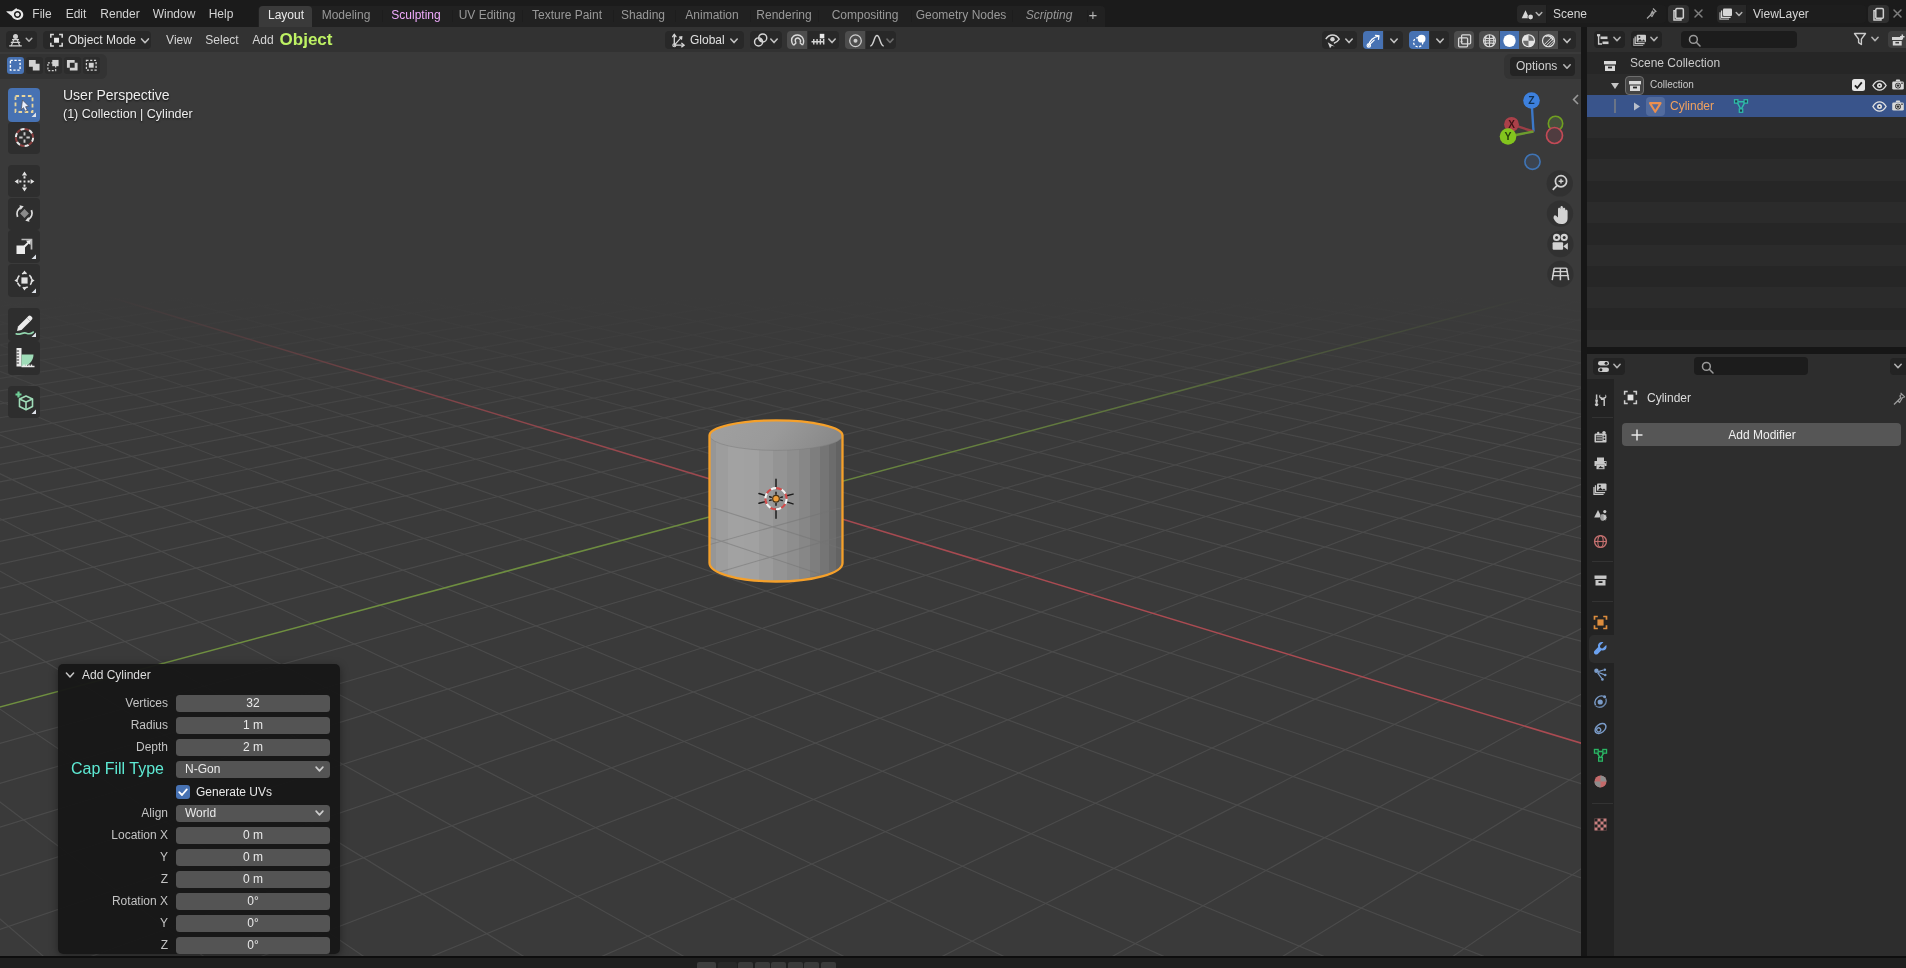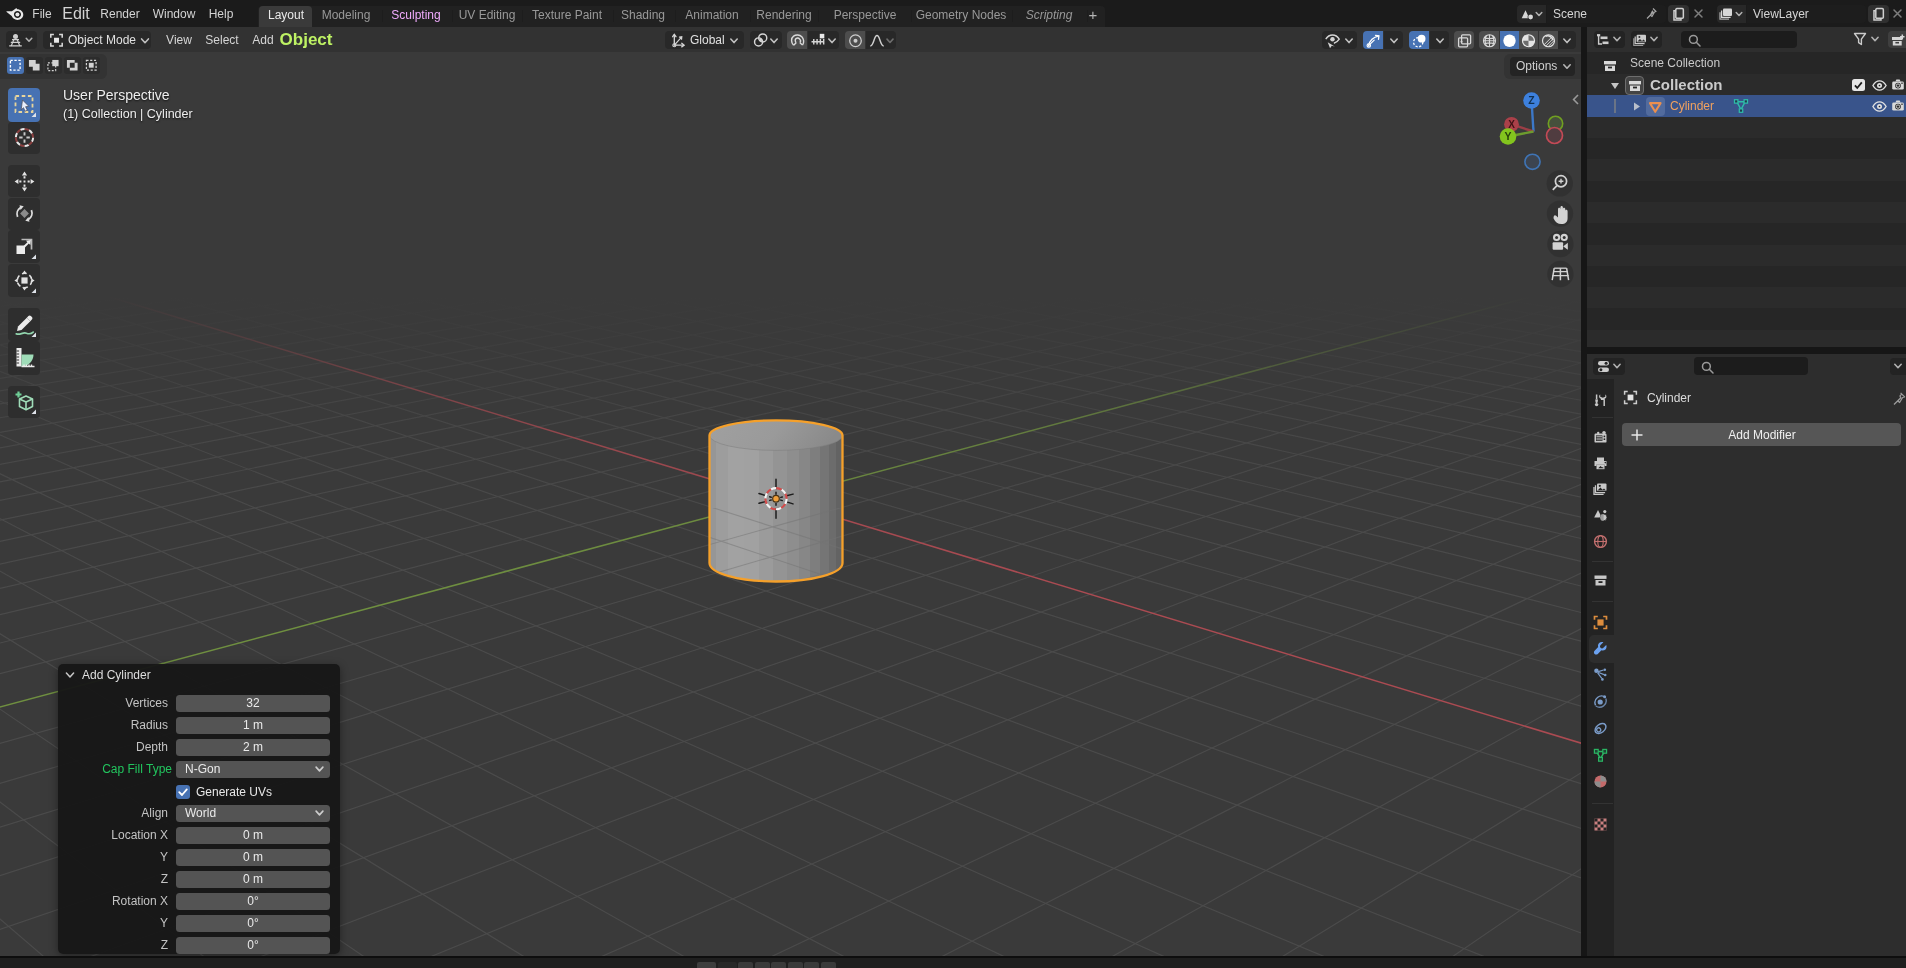--- a/index.html
+++ b/index.html
@@ -312,21 +312,21 @@
   </svg>
 <div class="ab" style="left:0px;top:0px;width:1906px;height:27px;background:#1b1b1b"></div>
 <svg class="ab" style="left:6px;top:5px;" width="18" height="17" viewBox="0 0 17 16">
     <g fill="#e8e8e8">
     <path d="M10.6,3.9 C13.6,3.9 16.1,6.0 16.3,8.7 C16.5,11.6 14.0,14.1 10.8,14.1 C8.2,14.1 6.1,12.5 5.4,10.4 L0.6,6.7 C0.2,6.3 0.4,5.9 1.0,5.9 L5.6,5.9 L9.2,3.3 C9.6,3.0 10.2,2.9 10.6,3.9 Z
     M10.8,5.7 C9.0,5.7 7.5,7.1 7.5,8.9 C7.5,10.7 9.0,12.2 10.8,12.2 C12.6,12.2 14.2,10.7 14.2,8.9 C14.2,7.1 12.6,5.7 10.8,5.7 Z"></path>
     <circle cx="10.8" cy="8.9" r="1.9"></circle>
     </g>
   </svg>
 <div class="txt" style="left:42px;top:14px;transform:translate(-50%,-50%);font-size:12px;color:#d3d3d3;">File</div>
-<div class="txt" style="left:76px;top:14px;transform:translate(-50%,-50%);font-size:16px;color:#d3d3d3;">Edit</div>
+<div class="txt" style="left:76px;top:14px;transform:translate(-50%,-50%);font-size:12px;color:#d3d3d3;">Edit</div>
 <div class="txt" style="left:120px;top:14px;transform:translate(-50%,-50%);font-size:12px;color:#d3d3d3;">Render</div>
 <div class="txt" style="left:174px;top:14px;transform:translate(-50%,-50%);font-size:12px;color:#d3d3d3;">Window</div>
 <div class="txt" style="left:221px;top:14px;transform:translate(-50%,-50%);font-size:12px;color:#d3d3d3;">Help</div>
 <div class="ab" style="left:258px;top:6px;width:847px;height:21px;background:#212121;border-radius:4px 4px 0 0"></div>
 <div class="ab" style="left:381.5px;top:10px;width:1px;height:12px;background:#1d1d1d"></div>
 <div class="ab" style="left:451.5px;top:10px;width:1px;height:12px;background:#1d1d1d"></div>
 <div class="ab" style="left:521.5px;top:10px;width:1px;height:12px;background:#1d1d1d"></div>
 <div class="ab" style="left:612.5px;top:10px;width:1px;height:12px;background:#1d1d1d"></div>
 <div class="ab" style="left:674.5px;top:10px;width:1px;height:12px;background:#1d1d1d"></div>
 <div class="ab" style="left:749.5px;top:10px;width:1px;height:12px;background:#1d1d1d"></div>
@@ -336,21 +336,21 @@
 <div class="ab" style="left:1086.5px;top:10px;width:1px;height:12px;background:#1d1d1d"></div>
 <div class="ab" style="left:259px;top:6px;width:53px;height:21px;background:#3a3a3a;border-radius:4px 4px 0 0"></div>
 <div class="txt" style="left:285.5px;top:15px;transform:translate(-50%,-50%);font-size:12px;color:#eaeaea;">Layout</div>
 <div class="txt" style="left:346px;top:15px;transform:translate(-50%,-50%);font-size:12px;color:#999;">Modeling</div>
 <div class="txt" style="left:416px;top:15px;transform:translate(-50%,-50%);font-size:12px;color:#f0abfc;">Sculpting</div>
 <div class="txt" style="left:486.5px;top:15px;transform:translate(-50%,-50%);font-size:12px;color:#999;">UV Editing</div>
 <div class="txt" style="left:567px;top:15px;transform:translate(-50%,-50%);font-size:12px;color:#999;">Texture Paint</div>
 <div class="txt" style="left:643px;top:15px;transform:translate(-50%,-50%);font-size:12px;color:#999;">Shading</div>
 <div class="txt" style="left:712px;top:15px;transform:translate(-50%,-50%);font-size:12px;color:#999;">Animation</div>
 <div class="txt" style="left:783.5px;top:15px;transform:translate(-50%,-50%);font-size:12px;color:#999;">Rendering</div>
-<div class="txt" style="left:864.5px;top:15px;transform:translate(-50%,-50%);font-size:12px;color:#999;">Perspective</div>
+<div class="txt" style="left:864.5px;top:15px;transform:translate(-50%,-50%);font-size:12px;color:#999;">Compositing</div>
 <div class="txt" style="left:961px;top:15px;transform:translate(-50%,-50%);font-size:12px;color:#999;">Geometry Nodes</div>
 <div class="txt" style="left:1049px;top:15px;transform:translate(-50%,-50%);font-size:12px;color:#999;font-style:italic;">Scripting</div>
 <div class="txt" style="left:1093px;top:14px;transform:translate(-50%,-50%);font-size:15px;color:#b5b5b5;">+</div>
 <div class="ab" style="left:1517px;top:4.5px;width:29px;height:18.5px;background:#282828;border-radius:4px 0 0 4px">
     <svg class="ab" style="left:2px;top:2px;" width="15" height="15" viewBox="0 0 15 15">
       <path d="M6.5,3.2 L10.3,11.2 H2.7 Z" fill="#d6d6d6"></path>
       <circle cx="11.6" cy="10.0" r="3.0" fill="#1b1b1b"></circle>
       <circle cx="11.6" cy="10.0" r="2.4" fill="#d6d6d6"></circle>
     </svg>
     <svg class="ab" style="left:17px;top:2px;" width="10" height="14" viewBox="0 0 10 15">
@@ -682,21 +682,21 @@
 <div class="txt" style="left:82px;top:674.5px;transform:translateY(-50%);font-size:12px;color:#dedede;">Add Cylinder</div>
 <div class="txt" style="left:168px;top:703.3px;transform:translateY(-50%);font-size:12px;color:#c3c3c3;transform:translate(-100%,-50%);">Vertices</div>
 <div class="ab" style="left:175.5px;top:694.5px;width:154.5px;height:17.6px;background:#545454;border-radius:3.5px"></div>
 <div class="txt" style="left:252.75px;top:703.3px;transform:translate(-50%,-50%);font-size:12px;color:#eaeaea;">32</div>
 <div class="txt" style="left:168px;top:725.3px;transform:translateY(-50%);font-size:12px;color:#c3c3c3;transform:translate(-100%,-50%);">Radius</div>
 <div class="ab" style="left:175.5px;top:716.5px;width:154.5px;height:17.6px;background:#545454;border-radius:3.5px"></div>
 <div class="txt" style="left:252.75px;top:725.3px;transform:translate(-50%,-50%);font-size:12px;color:#eaeaea;">1 m</div>
 <div class="txt" style="left:168px;top:747.3px;transform:translateY(-50%);font-size:12px;color:#c3c3c3;transform:translate(-100%,-50%);">Depth</div>
 <div class="ab" style="left:175.5px;top:738.5px;width:154.5px;height:17.6px;background:#545454;border-radius:3.5px"></div>
 <div class="txt" style="left:252.75px;top:747.3px;transform:translate(-50%,-50%);font-size:12px;color:#eaeaea;">2 m</div>
-<div class="txt" style="left:172px;top:769.3px;transform:translateY(-50%);font-size:12px;color:#22c55e;transform:translate(-100%,-50%);">Cap Fill Type</div>
+<div class="txt" style="left:164px;top:769.3px;transform:translateY(-50%);font-size:16px;color:#5eead4;transform:translate(-100%,-50%);">Cap Fill Type</div>
 <div class="ab" style="left:175.5px;top:760.5px;width:154.5px;height:17.6px;background:#545454;border-radius:3.5px"></div>
 <div class="txt" style="left:184.5px;top:769.3px;transform:translateY(-50%);font-size:12px;color:#eaeaea;">N-Gon</div>
 <svg class="ab" style="left:313.0px;top:762.3px;" width="13" height="14" viewBox="0 0 13 14">
     <path d="M3.1,5.13 L6.5,8.870000000000001 L9.9,5.13" fill="none" stroke="#cdcdcd" stroke-width="1.6" stroke-linecap="round" stroke-linejoin="round"></path>
   </svg>
 <div class="ab" style="left:175.5px;top:784.8px;width:14px;height:14px;background:#4772b3;border-radius:3px">
     <svg width="14" height="14" viewBox="0 0 14 14">
       <path d="M3.2,7.2 L6,10 L10.8,4.4" stroke="#fff" stroke-width="1.8" fill="none" stroke-linecap="round" stroke-linejoin="round"></path>
     </svg>
   </div>
@@ -796,21 +796,21 @@
 <div class="txt" style="left:1630px;top:62.5px;transform:translateY(-50%);font-size:12px;color:#cacaca;">Scene Collection</div>
 <svg class="ab" style="left:1610px;top:80.5px;" width="10" height="9" viewBox="0 0 10 9">
     <path d="M1,2 L9,2 L5,8 Z" fill="#c5c5c5"></path>
   </svg>
 <div class="ab" style="left:1624.5px;top:75.5px;width:19.5px;height:19.5px;background:rgba(255,255,255,0.12);border-radius:4px;border:1px solid #6e6e6e"></div>
 <svg class="ab" style="left:1627.5px;top:78.5px;" width="14" height="14" viewBox="0 0 14 14">
     <rect x="1" y="2" width="12" height="3.4" fill="#d9d9d9"></rect>
       <path d="M2,6.6 H12 V12 H2 Z" fill="#d9d9d9"></path>
     <rect x="5" y="7.6" width="4" height="1.8" fill="#262626"></rect>
   </svg>
-<div class="txt" style="left:1649.5px;top:84.3px;transform:translateY(-50%);font-size:15px;color:#cacaca;font-weight:bold;">Collection</div>
+<div class="txt" style="left:1649.5px;top:84.3px;transform:translateY(-50%);font-size:10px;color:#cacaca;">Collection</div>
 <div class="ab" style="left:1852px;top:78.5px;width:12.5px;height:12.5px;background:#e6e6e6;border-radius:2.5px">
     <svg width="12.5" height="12.5" viewBox="0 0 12 12">
       <path d="M2.8,6.2 L5,8.6 L9.4,3.2" stroke="#1d1d1d" stroke-width="1.7" fill="none"></path>
     </svg>
   </div>
 <svg class="ab" style="left:1871.5px;top:78px;" width="15" height="15" viewBox="0 0 15 15">
     <path d="M0.9,7.5 C2.7,4.4 4.9,2.9 7.5,2.9 C10.1,2.9 12.3,4.4 14.1,7.5 C12.3,10.6 10.1,12.1 7.5,12.1 C4.9,12.1 2.7,10.6 0.9,7.5 Z" fill="none" stroke="#e2e2e2" stroke-width="1.35"></path>
       <circle cx="7.5" cy="7.5" r="2.5" fill="#e2e2e2"></circle>
     <circle cx="7.5" cy="7.5" r="0.85" fill="#2a2a2a"></circle>
   </svg>

